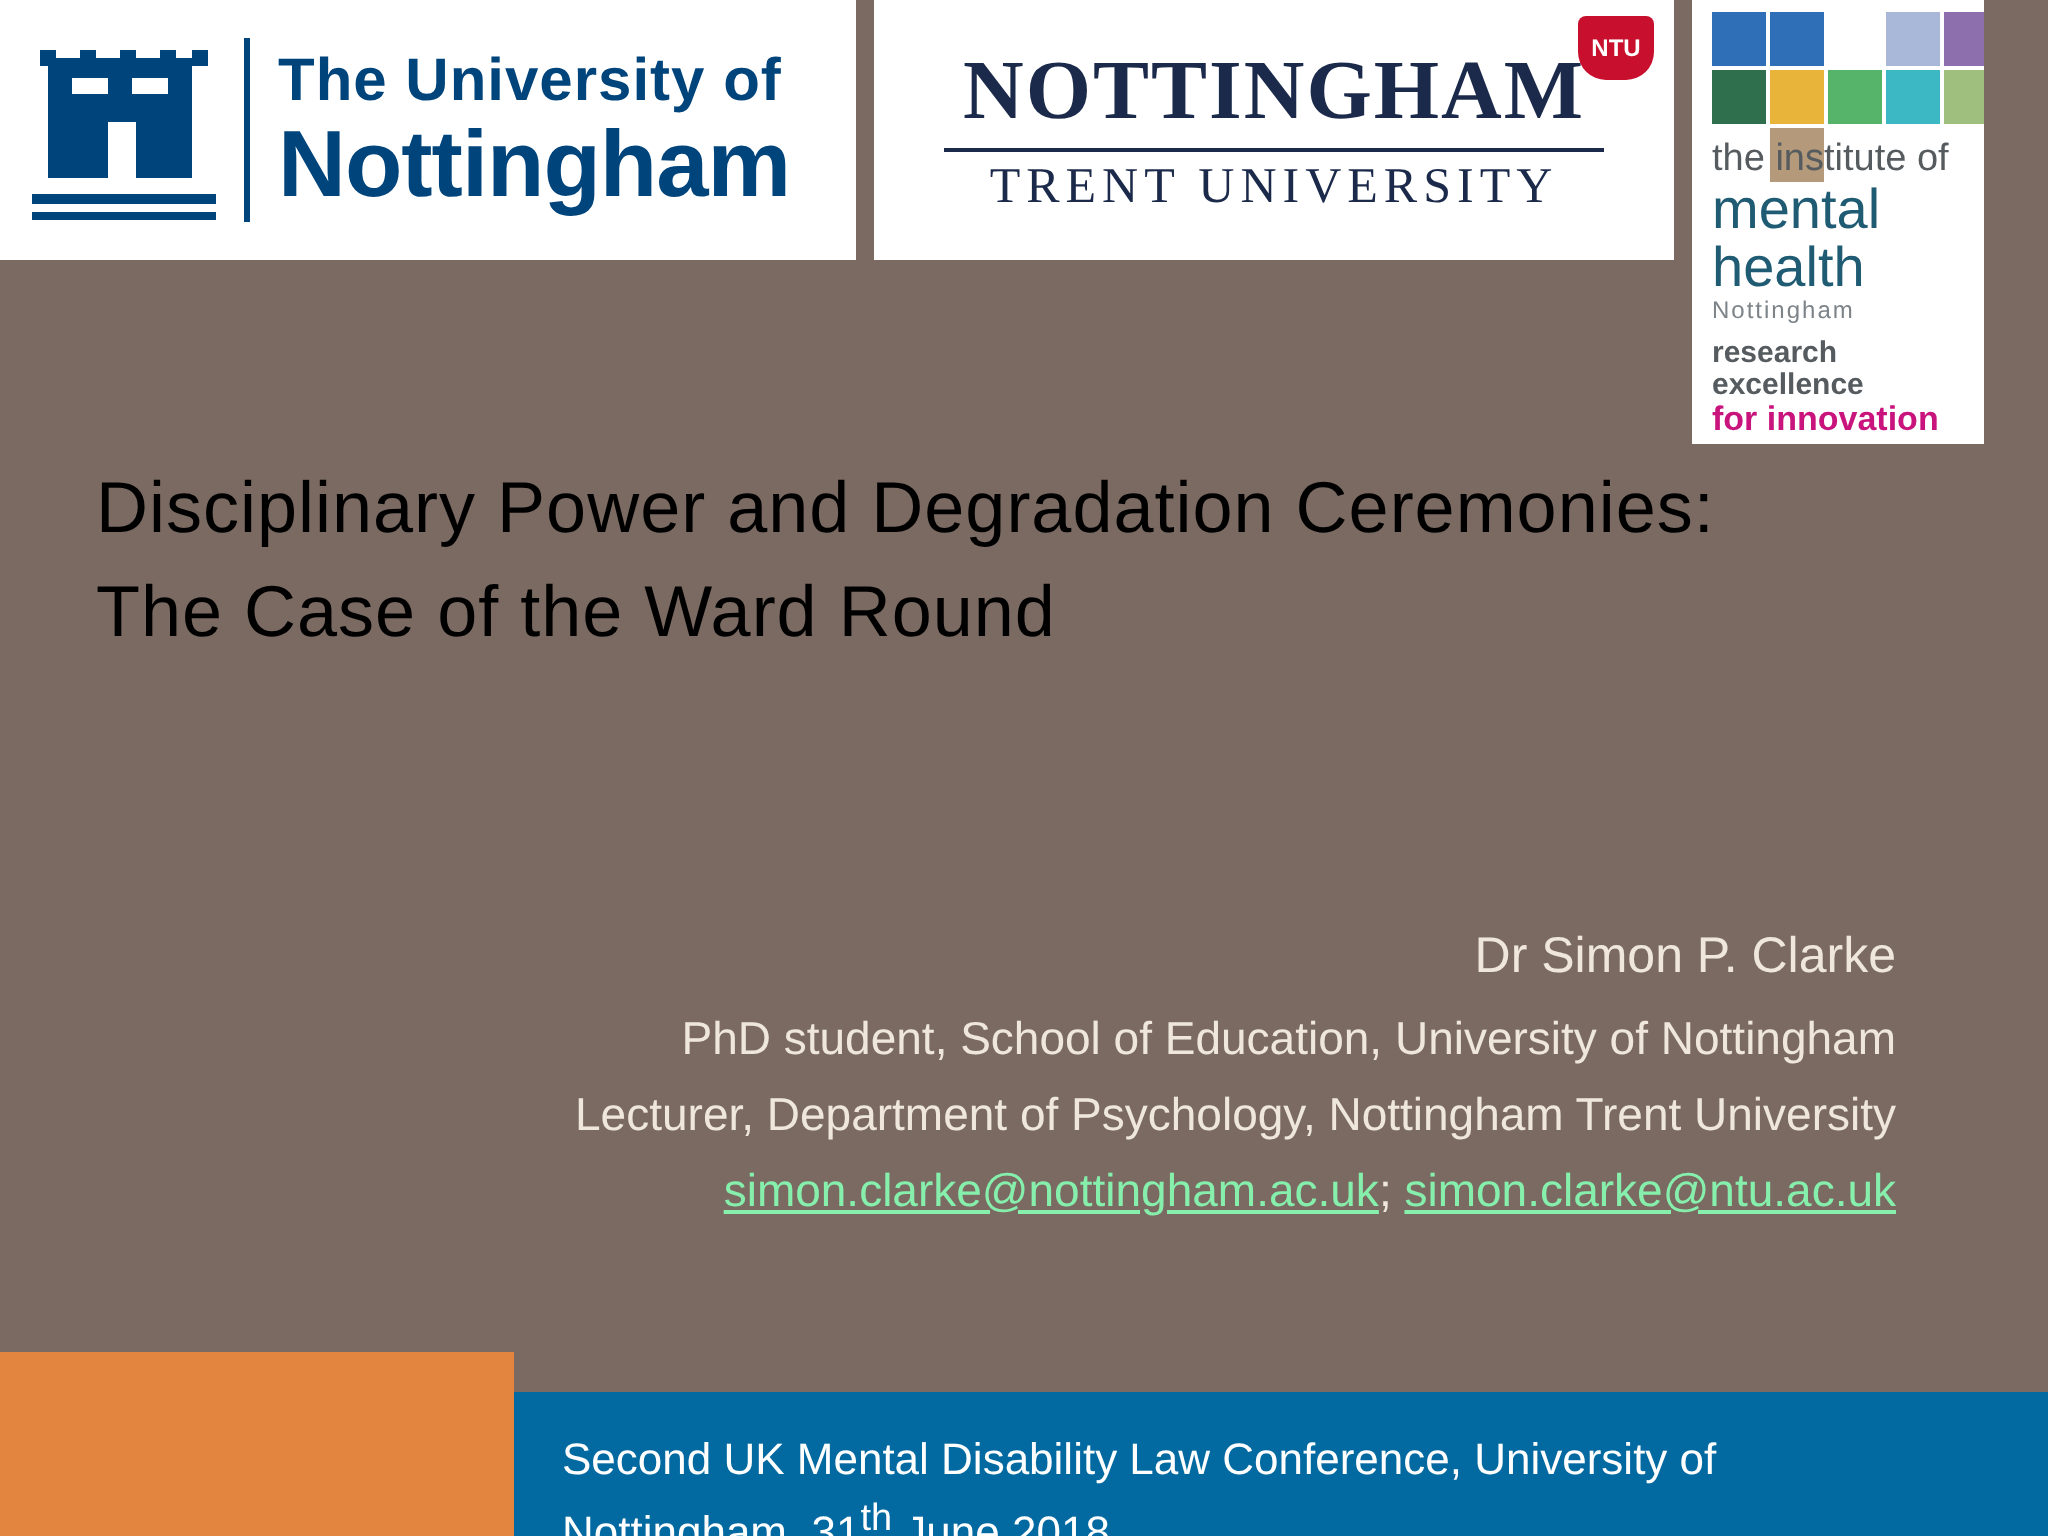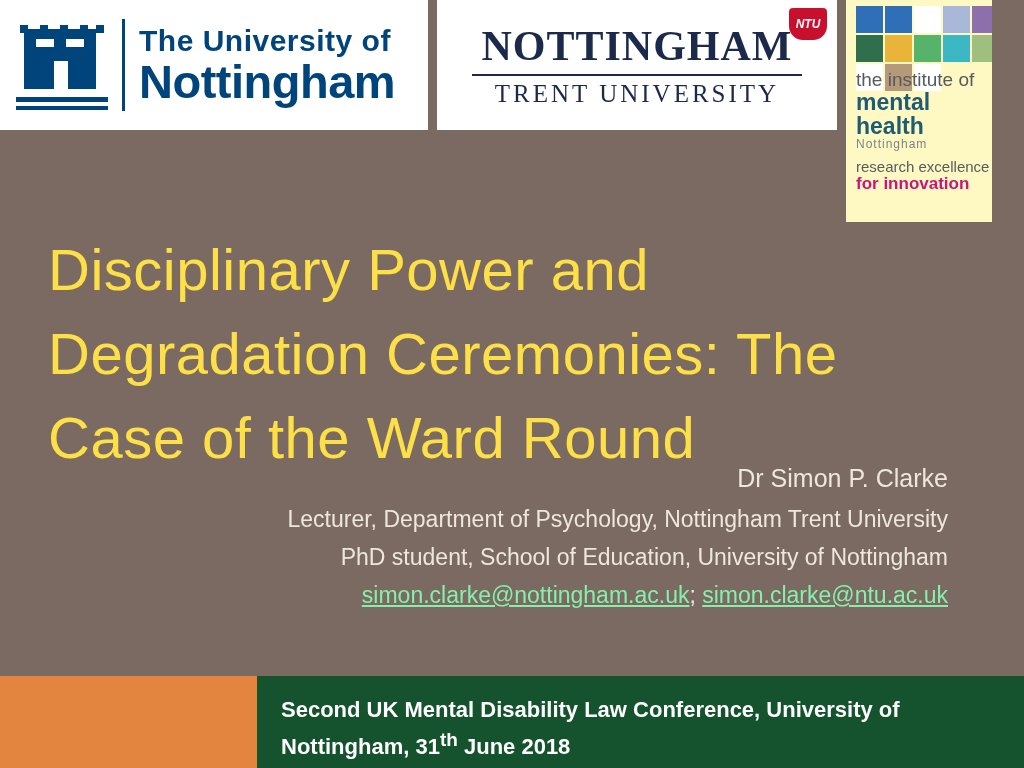--- a/index.html
+++ b/index.html
@@ -109,30 +109,29 @@
     width: 38px;
     height: 32px;
     background: #c8102e;
     border-radius: 4px 4px 14px 14px;
     color: #ffffff;
     font-size: 12px;
     font-weight: bold;
     display: flex;
     align-items: center;
     justify-content: center;
-    font-style: italic;
   }
 
   .logo-imh {
     position: absolute;
     left: 846px;
     top: 0;
     width: 146px;
     height: 222px;
-    background: #fef9c3;
+    background: #ffffff;
     overflow: hidden;
   }
   .imh-grid {
     position: absolute;
     left: 10px;
     top: 6px;
     width: 162px;
     height: 60px;
   }
   .imh-sq {
@@ -140,33 +139,33 @@
     width: 27px;
     height: 27px;
   }
   .imh-text {
     position: absolute;
     left: 10px;
     top: 70px;
     line-height: 1.05;
   }
   .imh-l1 { font-size: 19px; color: #555b5e; }
-  .imh-l2 { font-size: 23px; color: #1f5b73; font-weight: bold; }
+  .imh-l2 { font-size: 28px; color: #1f5b73; font-weight: normal; }
   .imh-l3 { font-size: 12px; color: #7c848a; letter-spacing: 1px; }
-  .imh-l4 { font-size: 15px; color: #555b5e; margin-top: 8px; }
+  .imh-l4 { font-size: 15px; color: #555b5e; margin-top: 8px; font-weight: bold; }
   .imh-l5 { font-size: 17px; color: #c8147c; font-weight: bold; }
 
   
   .title {
     position: absolute;
     left: 48px;
     top: 228px;
     width: 860px;
-    color: #fde047;
-    font-size: 58px;
+    color: #000000;
+    font-size: 36px;
     line-height: 1.45;
     letter-spacing: 0.5px;
   }
 
   
   .author-block {
     position: absolute;
     left: 48px;
     top: 458px;
     width: 900px;
@@ -189,28 +188,27 @@
     bottom: 0;
     width: 257px;
     height: 92px;
     background: #e3853f;
   }
   .footer-blue {
     position: absolute;
     left: 257px;
     bottom: 0;
     width: 767px;
-    height: 92px;
-    background: #14532d;
+    height: 72px;
+    background: #0369a1;
     color: #ffffff;
     font-size: 22px;
     line-height: 1.45;
     padding: 18px 24px 0 24px;
     box-sizing: border-box;
-    font-weight: bold;
   }
   .footer-blue sup { font-size: 19px; }
 </style>
 </head>
 <body>
 
 <div class="slide">
 
   <div class="logo-band">
 
@@ -274,22 +272,22 @@
         <div class="imh-l4">research excellence</div>
         <div class="imh-l5">for innovation</div>
       </div>
     </div>
   </div>
 
   <div class="title">Disciplinary Power and Degradation Ceremonies: The Case of the Ward Round</div>
 
   <div class="author-block">
     <div class="author-name">Dr Simon P. Clarke</div>
+    <div>PhD student, School of Education, University of Nottingham</div>
     <div>Lecturer, Department of Psychology, Nottingham Trent University</div>
-    <div>PhD student, School of Education, University of Nottingham</div>
     <div class="email-line">
       <a href="#">simon.clarke@nottingham.ac.uk</a><span class="email-sep">; </span><a href="#">simon.clarke@ntu.ac.uk</a>
     </div>
   </div>
 
   <div class="footer-orange"></div>
   <div class="footer-blue">
     <div>Second UK Mental Disability Law Conference, University of</div>
     <div><span>Nottingham, 31</span><sup>th</sup><span> June 2018</span></div>
   </div>

